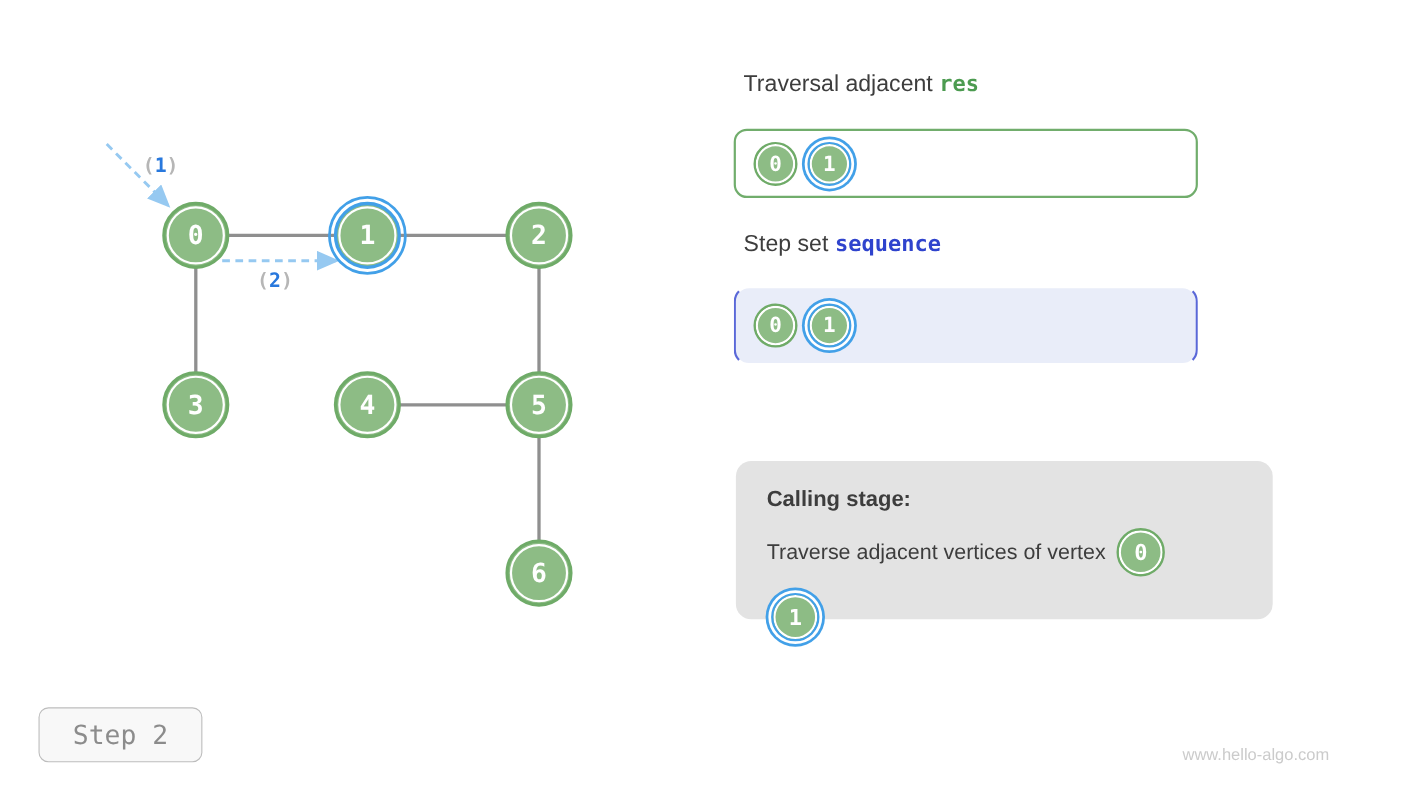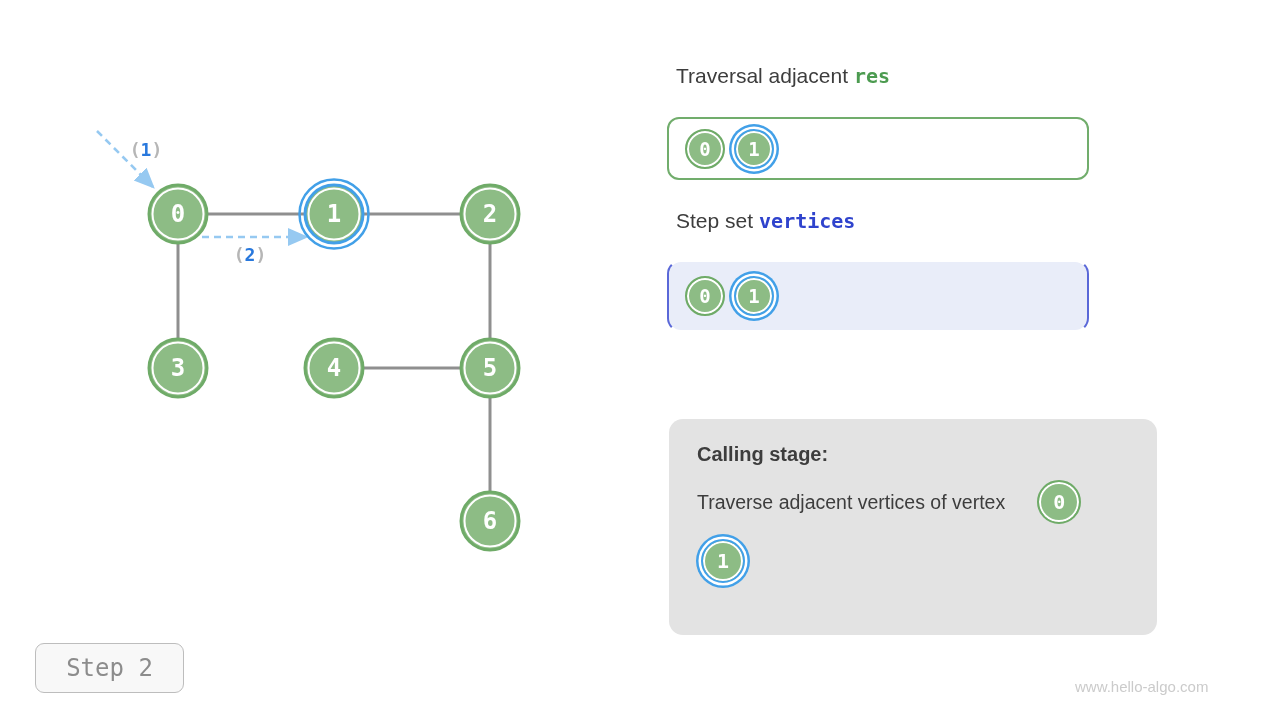--- a/index.html
+++ b/index.html
@@ -34,27 +34,27 @@
     position:absolute;left:667px;top:260px;width:402px;height:68px;
     border:2px solid transparent;
     border-left-color:var(--visited_border,#5a68d8);
     border-right-color:var(--visited_border,#5a68d8);
     border-radius:14px;
     background:var(--visited_bg,#e9edf9);
     background-clip:padding-box;
     display:flex;align-items:center;padding-left:16px;gap:9px;
   }
   .calling-box{
-    position:absolute;left:669px;top:419px;width:488px;height:216px;
+    position:absolute;left:669px;top:419px;width:488px;height:144px;
     background:var(--box_bg,#e3e3e3);border-radius:14px;
     box-sizing:border-box;padding:20px 28px;
   }
   .calling-title{font-size:20px;font-weight:bold;color:#3d3d3d;margin-top:4px;}
   .calling-line{
-    display:flex;align-items:center;gap:28px;
+    display:flex;align-items:center;gap:6px;
     font-size:19.5px;color:#3d3d3d;margin-top:13px;height:46px;
   }
 
   
   .node-badge{
     width:40px;height:40px;border-radius:50%;
     background:var(--node_fill,#8dbc85);
     border:2.5px solid var(--node_border,#6fab68);
     box-shadow:inset 0 0 0 2px #ffffff;
     color:#ffffff;
@@ -148,21 +148,21 @@
   <div class="panel-title" style="left:676px;top:64px;">
     <span>Traversal adjacent</span><span class="code code-green">res</span>
   </div>
 
   <div class="res-box">
       <div class="node-badge">0</div>
       <div class="node-badge hl">1</div>
     </div>
 
   <div class="panel-title" style="left:676px;top:209px;">
-    <span>Step set</span><span class="code code-blue">vertices</span>
+    <span>Step set</span><span class="code code-blue">sequence</span>
   </div>
 
   <div class="visited-box">
       <div class="node-badge">0</div>
       <div class="node-badge hl">1</div>
     </div>
 
   <div class="calling-box">
     <div class="calling-title">Calling stage:</div>
     <div class="calling-line">

